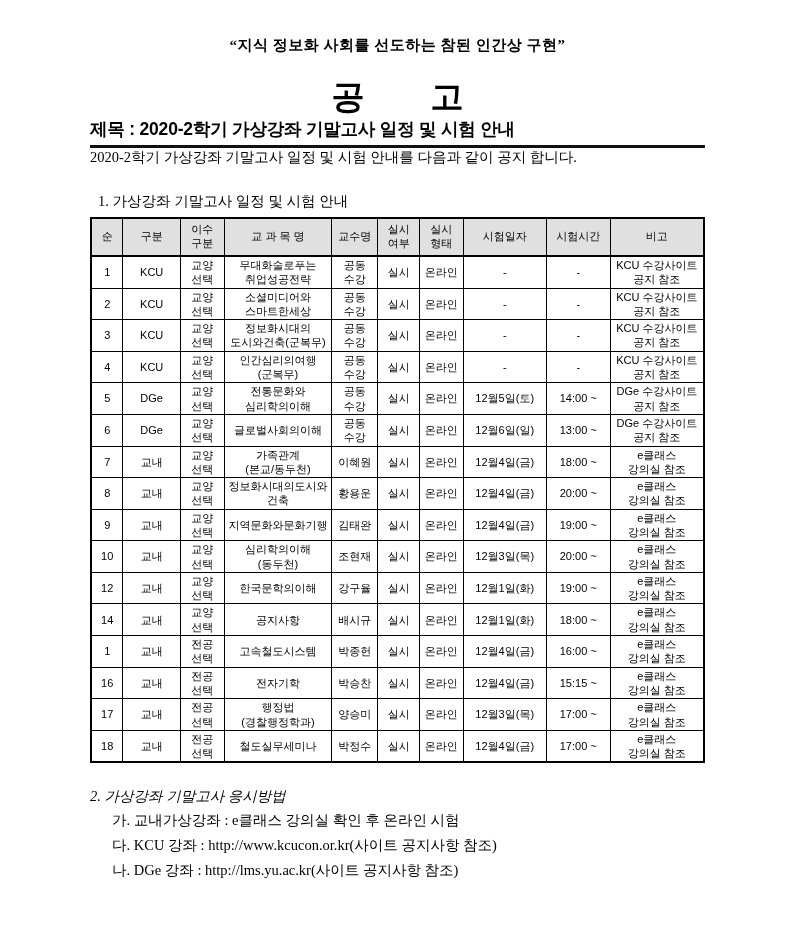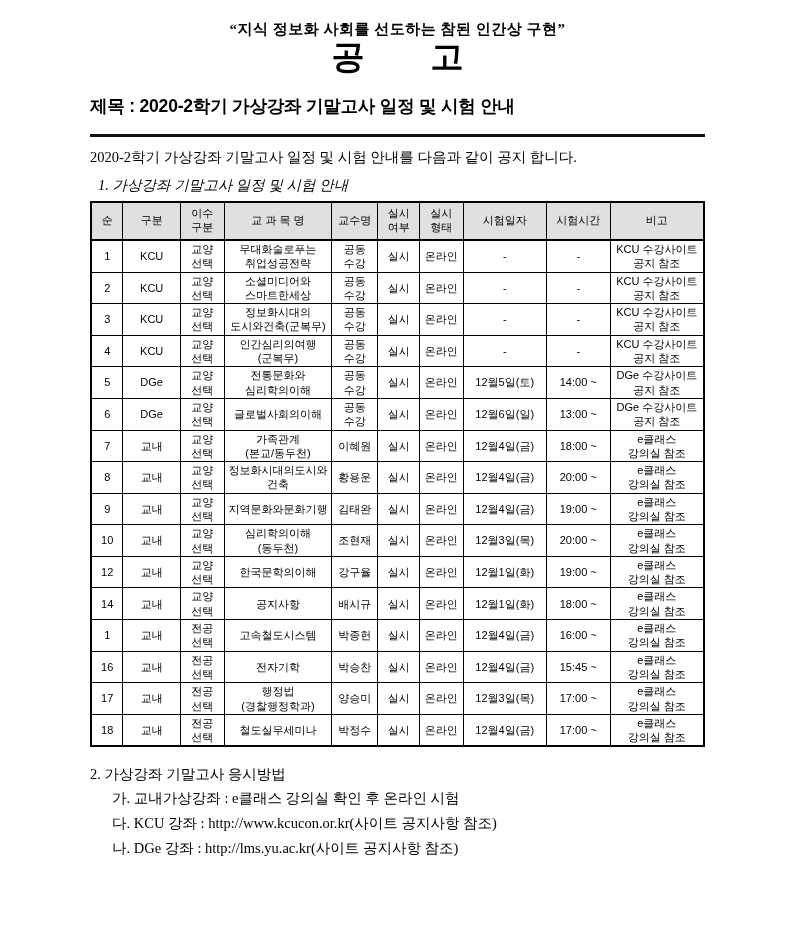--- a/index.html
+++ b/index.html
@@ -10,45 +10,43 @@
     font-family: "Liberation Serif", serif;
     overflow: hidden;
   }
   .page { padding: 14px 88px 0 90px; }
 
   .quote {
     text-align: center;
     font-size: 15px;
     letter-spacing: 0.5px;
     font-weight: 600;
-    margin-top: 6px;
+    margin-top: 22px;
   }
   .main-title {
     text-align: center;
     font-size: 33px;
     font-weight: bold;
-    margin-top: 0;
+    margin-top: 24px;
     white-space: pre;
     line-height: 1.15;
   }
   .subject {
     font-family: "Liberation Sans", sans-serif;
     font-weight: bold;
     font-size: 17.5px;
     letter-spacing: -0.2px;
     border-bottom: 3px solid #111;
-    padding-bottom: 16px;
-    margin-top: 17px;
+    padding-bottom: 4px;
   }
   .intro {
     font-size: 14.5px;
-    margin-top: 11px;
   }
   .section-heading { font-size: 14.5px; }
-  .section1 { margin-top: 9px; padding-left: 8px; font-style: italic; }
+  .section1 { margin-top: 25px; padding-left: 8px; }
 
   table.schedule {
     width: 100%;
     border-collapse: collapse;
     table-layout: fixed;
     margin-top: 6px;
     font-family: "Liberation Sans", sans-serif;
     border: 2px solid #000;
   }
   table.schedule th {
@@ -66,21 +64,21 @@
   table.schedule td {
     font-size: 11px;
     height: 31px;
     border: 1px solid #000;
     text-align: center;
     vertical-align: middle;
     white-space: pre-line;
     line-height: 1.3;
     padding: 1px 2px;
   }
-  .section2 { margin-top: 18px; }
+  .section2 { margin-top: 24px; font-style: italic; }
   .method-item {
     font-size: 14.5px;
     margin: 5px 0 0 22px;
     line-height: 1.35;
   }
 </style>
 </head>
 <body>
 
 <div class="page">
@@ -325,21 +323,21 @@
         <tr>
           <td>16</td>
           <td>교내</td>
           <td>전공
 선택</td>
           <td>전자기학</td>
           <td>박승찬</td>
           <td>실시</td>
           <td>온라인</td>
           <td>12월4일(금)</td>
-          <td>15:45 ~</td>
+          <td>15:15 ~</td>
           <td>e클래스
 강의실 참조</td>
         </tr>
         <tr>
           <td>17</td>
           <td>교내</td>
           <td>전공
 선택</td>
           <td>행정법
 (경찰행정학과)</td>

